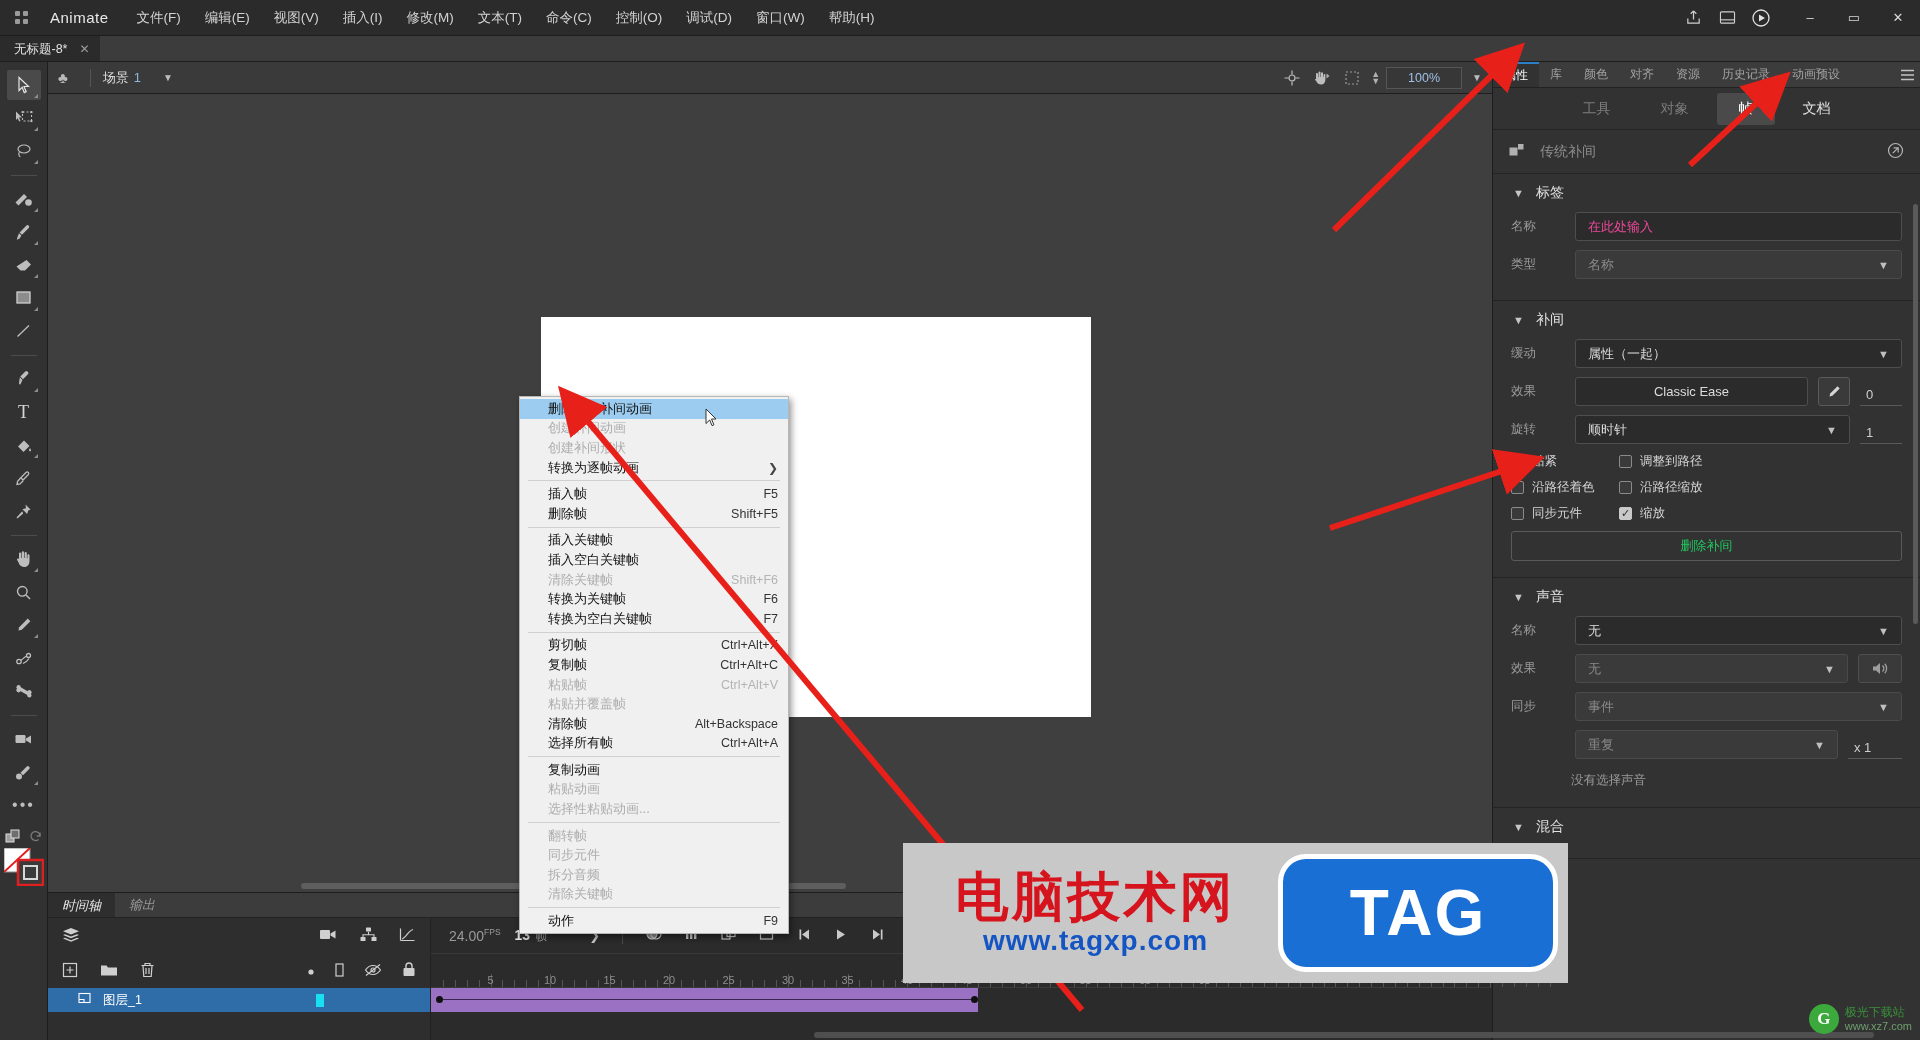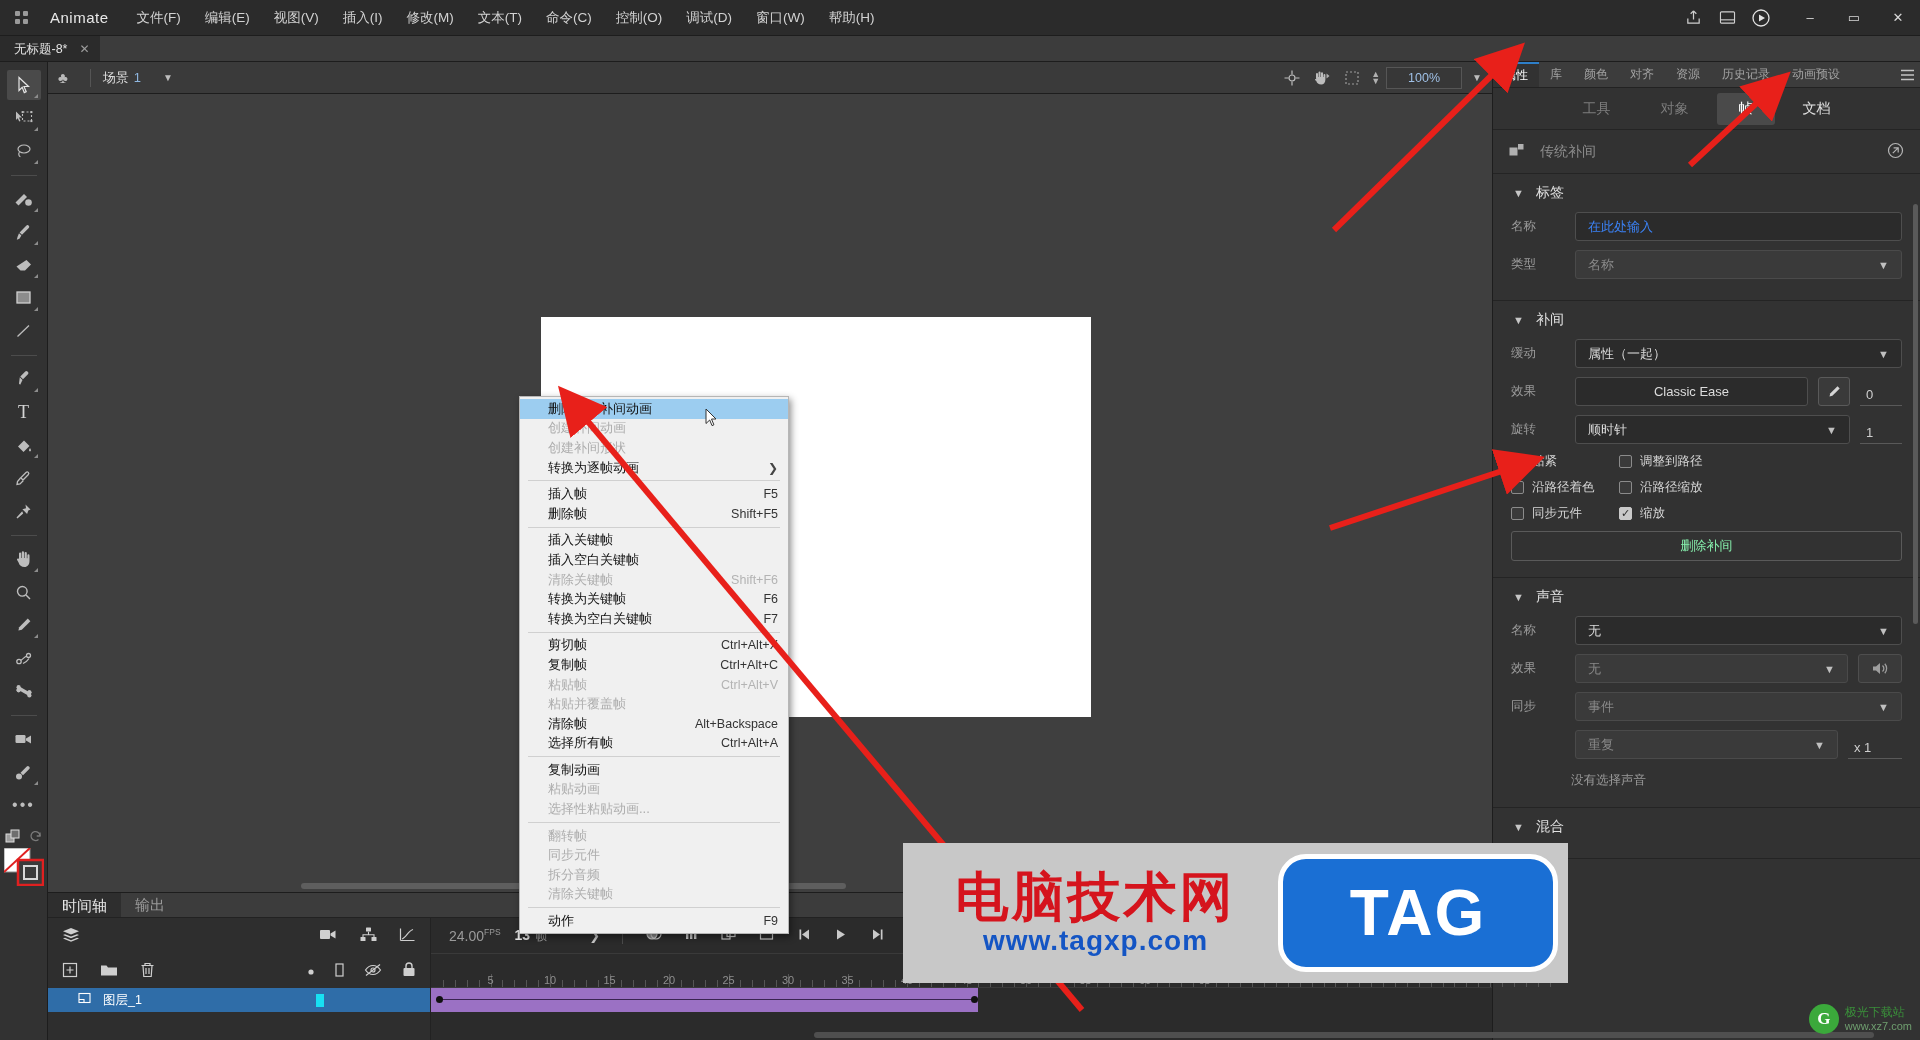--- a/index.html
+++ b/index.html
@@ -81,21 +81,21 @@
   
   #stage-hscroll { position:absolute; left:0; right:0; bottom:0; height:12px; background:#3f3f3f; }
   #stage-hscroll .thumb { position:absolute; left:253px; top:3px; width:545px; height:6px;
      background:#5e5e5e; border-radius:3px; }
 
   
   #timeline { height:148px; background:#2e2e2e; border-top:1px solid #1d1d1d;
      display:flex; flex-direction:column; position:relative; }
   #tl-tabs { height:25px; display:flex; align-items:stretch; background:#3c3c3c;
      border-bottom:1px solid #222; }
-  .tl-tab { padding:4px 14px; display:flex; align-items:center; font-size:15px; color:#9a9a9a; }
+  .tl-tab { padding:4px 14px; display:flex; align-items:center; font-size:13px; color:#9a9a9a;font-style:italic; }
   .tl-tab.active { background:#2e2e2e; color:#e6e6e6; border-top:2px solid #2e2e2e; }
   #tl-body { flex:1; display:flex; }
   #tl-left { width:383px; border-right:1px solid #222; display:flex; flex-direction:column; }
   #tl-left-top { height:36px; display:flex; align-items:center; padding:0 14px; }
   #tl-left-top .grp { margin-left:auto; display:flex; gap:22px; align-items:center; color:#c4c4c4; }
   #tl-left-mid { height:34px; display:flex; align-items:center; padding:0 14px; }
   #tl-left-mid .grp { margin-left:auto; display:flex; gap:20px; align-items:center; color:#c4c4c4; }
   .layer-row { height:24px; display:flex; align-items:center; background:#2f6da8; color:#fff;
       padding-left:55px; gap:10px; position:relative; }
   .layer-row .layer-name { font-size:12.5px; }
@@ -146,39 +146,39 @@
   #tween-header .right-ico { margin-left:auto; color:#b5b5b5; }
   .section { border-bottom:1px solid #242424; padding-bottom:12px; }
   .sec-head { height:38px; display:flex; align-items:center; gap:12px; padding-left:20px; }
   .sec-head .caret { color:#c6c6c6; font-size:11px; }
   .sec-head .t { font-size:14px; color:#e2e2e2; }
   .row { display:flex; align-items:center; padding:0 18px 0 18px; margin-bottom:9px; gap:10px; }
   .row .lab { width:54px; font-size:12.5px; color:#9a9a9a; text-align:left; }
   .field { flex:1; height:29px; background:#2b2b2b; border:1px solid #4e4e4e; border-radius:3px;
      display:flex; align-items:center; padding:0 12px; font-size:13px; color:#dcdcdc; }
   .field.ghost { background:#3a3a3a; border-color:#4a4a4a; color:#8a8a8a; }
-  .field.placeholder { color:#3b82f6; }
+  .field.placeholder { color:#ec4899; }
   .field .caret { margin-left:auto; color:#c0c0c0; font-size:11px; }
   .field.center { justify-content:center; }
   .pencil-btn { width:32px; height:29px; background:#3a3a3a; border:1px solid #5a5a5a;
      border-radius:3px; display:flex; align-items:center; justify-content:center; color:#d5d5d5; }
   .numfield { width:42px; height:29px; display:flex; align-items:flex-end; justify-content:flex-start;
      padding:0 0 3px 6px; font-size:13px; color:#cfcfcf; border-bottom:1px solid #595959; }
   .sound-btn { width:44px; height:29px; background:#3a3a3a; border:1px solid #4e4e4e;
      border-radius:3px; display:flex; align-items:center; justify-content:center; color:#9e9e9e; }
   .chk-row { display:flex; align-items:center; padding:0 18px; margin-bottom:9px; }
   .chk { display:flex; align-items:center; gap:8px; font-size:12.5px; color:#d6d6d6; }
   .chk .box { width:13px; height:13px; border:1px solid #8b8b8b; border-radius:2px; background:#3a3a3a;
      display:flex; align-items:center; justify-content:center; }
   .chk .box.on { background:#c9c9c9; border-color:#c9c9c9; }
   .chk .box.on::after { content:"✓"; color:#2b2b2b; font-size:11px; line-height:11px; }
   .chk.c1 { width:108px; }
   .chk.c2 { width:150px; }
   .wide-btn { margin:6px 18px 4px; height:30px; border:1px solid #5a5a5a; border-radius:3px;
-     display:flex; align-items:center; justify-content:center; font-size:13px; color:#86efac; }
+     display:flex; align-items:center; justify-content:center; font-size:13px; color:#22c55e; }
   .note { padding:4px 18px 6px 78px; font-size:12.5px; color:#9a9a9a; }
 
   
   #ctxmenu {
     position:absolute; left:519px; top:396px; width:270px; background:#f0f0f0;
     border:1px solid #b6b6b6; box-shadow:2px 3px 7px rgba(0,0,0,.45);
     font-size:13px; color:#111; padding:2px 0; z-index:60;
   }
   .ci { height:19.6px; display:flex; align-items:center; padding:0 10px 0 28px; white-space:nowrap; }
   .ci .k { margin-left:auto; font-size:12.5px; color:#333; }

